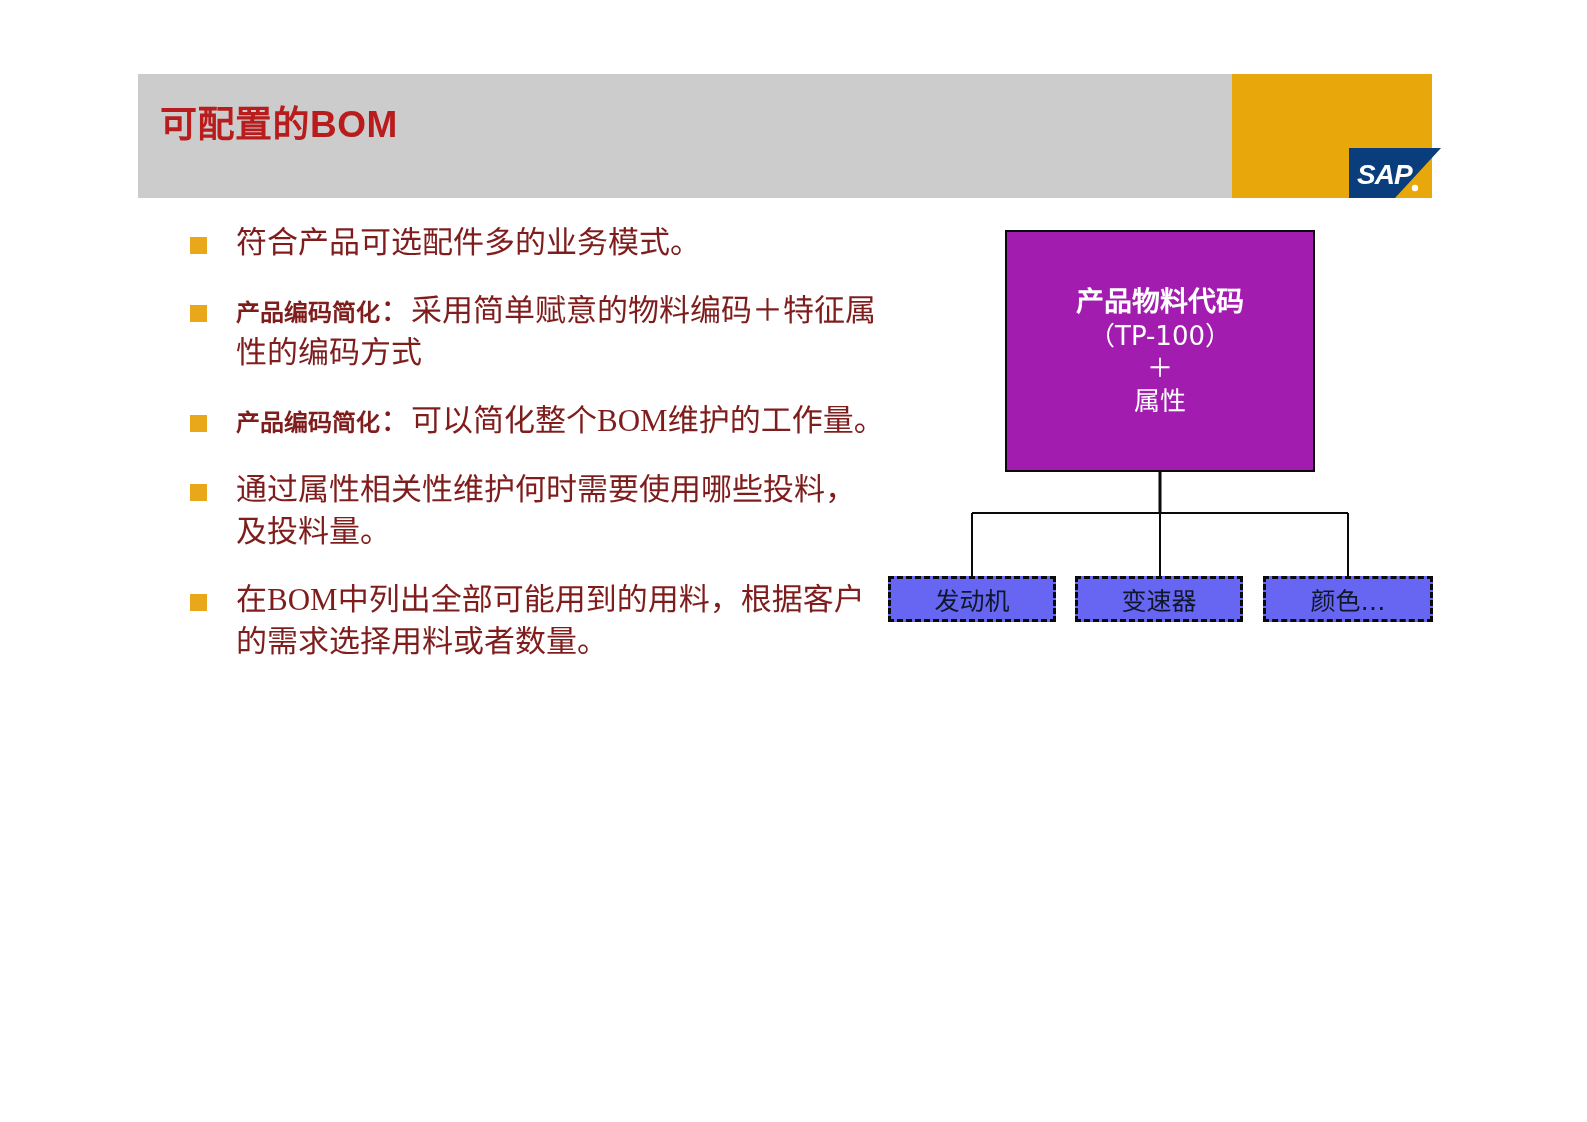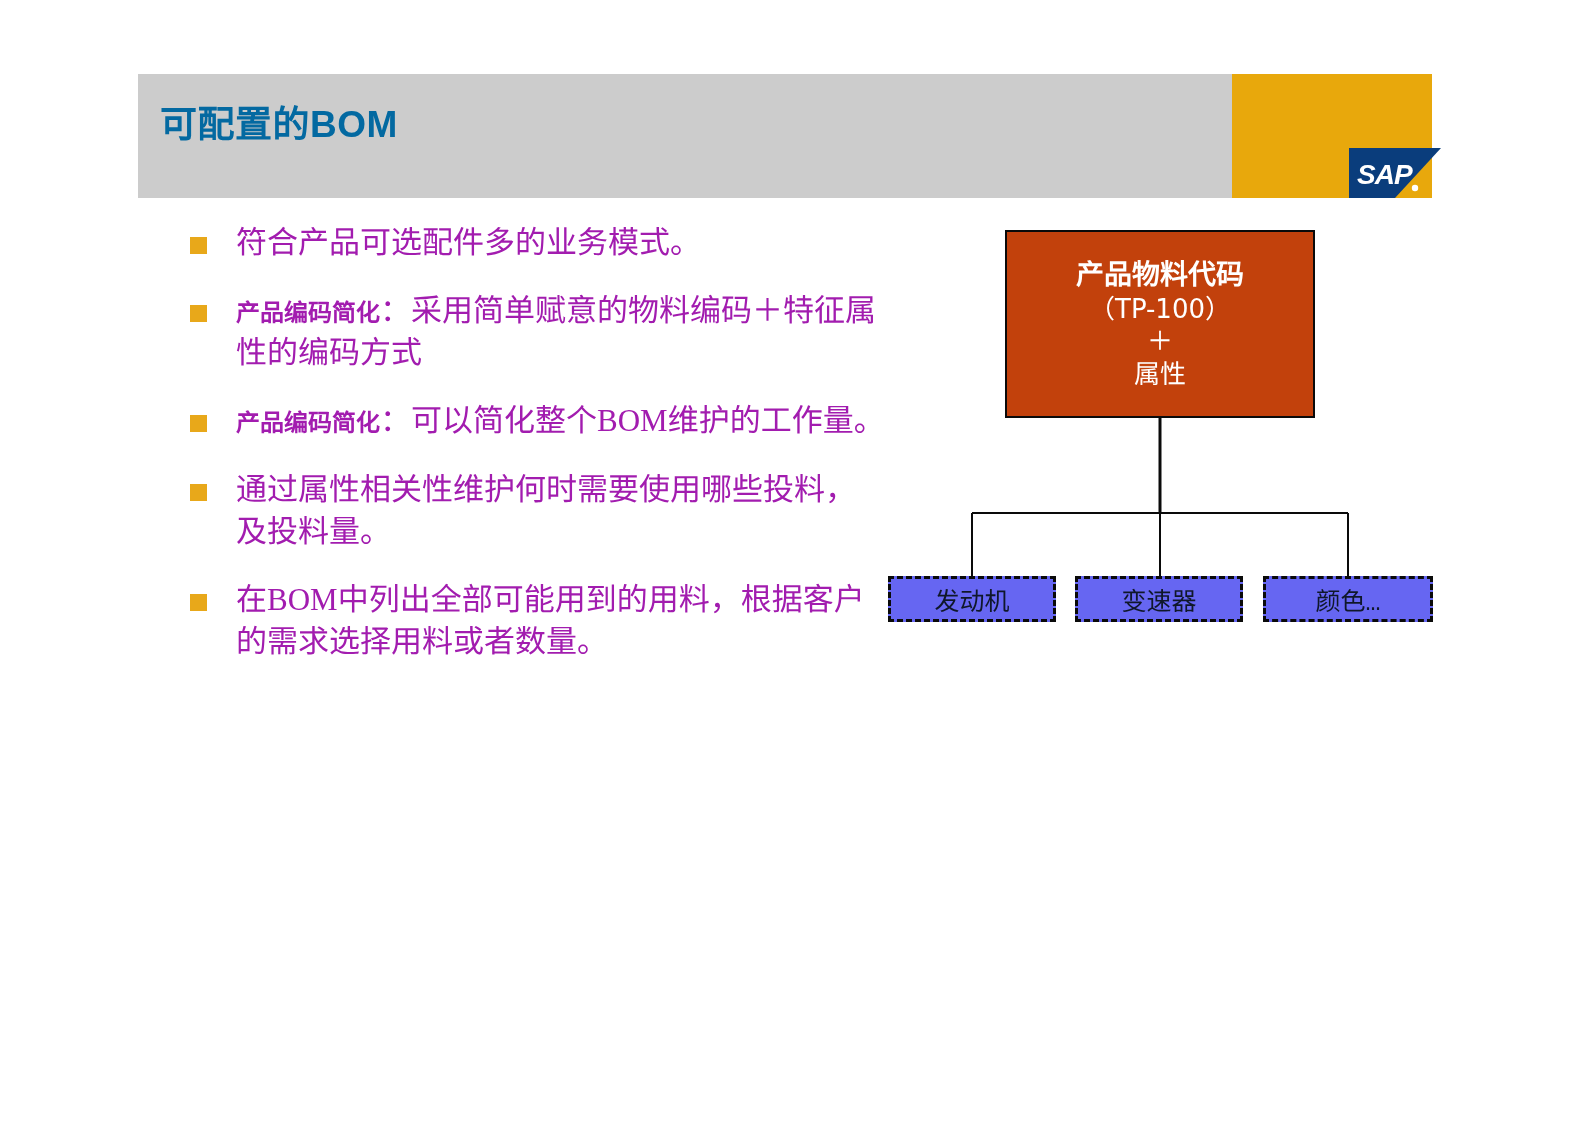--- a/index.html
+++ b/index.html
@@ -25,21 +25,21 @@
     height: 124px;
     background: #cccccc;
   }
   #page-title {
     position: absolute;
     left: 22px;
     top: 20px;
     font-family: "Liberation Sans", "DejaVu Sans", sans-serif;
     font-size: 37px;
     font-weight: bold;
-    color: #0369a1;
+    color: #b91c1c;
     letter-spacing: 0.5px;
     white-space: nowrap;
   }
 
   
   #sap-logo-block {
     position: absolute;
     left: 1232px;
     top: 74px;
     width: 200px;
@@ -62,21 +62,21 @@
     left: 186px;
     top: 222px;
     width: 700px;
   }
   .bullet-row {
     position: relative;
     padding-left: 50px;
     margin-bottom: 26px;
     font-size: 31px;
     line-height: 1.36;
-    color: #a21caf;
+    color: #7f1d1d;
   }
   .bullet-marker {
     position: absolute;
     left: 4px;
     top: 15px;
     width: 17px;
     height: 17px;
     background: #e8a81a;
   }
   .bullet-text { display: block; }
@@ -99,22 +99,22 @@
     left: 0;
     top: 0;
     width: 600px;
     height: 420px;
   }
   #parent-node {
     position: absolute;
     left: 145px;
     top: 10px;
     width: 310px;
-    height: 188px;
-    background: #c2410c;
+    height: 242px;
+    background: #a21caf;
     border: 2px solid #0a0a0a;
     box-sizing: border-box;
     display: flex;
     flex-direction: column;
     align-items: center;
     justify-content: center;
     color: #ffffff;
     font-family: "DejaVu Sans", "Liberation Sans", sans-serif;
   }
   #parent-node .node-line-1 {
@@ -139,21 +139,21 @@
     box-sizing: border-box;
     display: flex;
     align-items: center;
     justify-content: center;
     color: #0f172a;
     font-family: "DejaVu Sans", "Liberation Sans", sans-serif;
     font-size: 25px;
   }
   #child-node-0 { left: 28px;  width: 168px; }
   #child-node-1 { left: 215px; width: 168px; }
-  #child-node-2 { left: 403px; width: 170px; font-family: Liberation Mono, monospace; }
+  #child-node-2 { left: 403px; width: 170px; }
 </style>
 </head>
 <body>
 
 <div id="header-banner">
   <div id="page-title">可配置的BOM</div>
 </div>
 
 <div id="sap-logo-block">
   <div id="sap-logo-mark">

